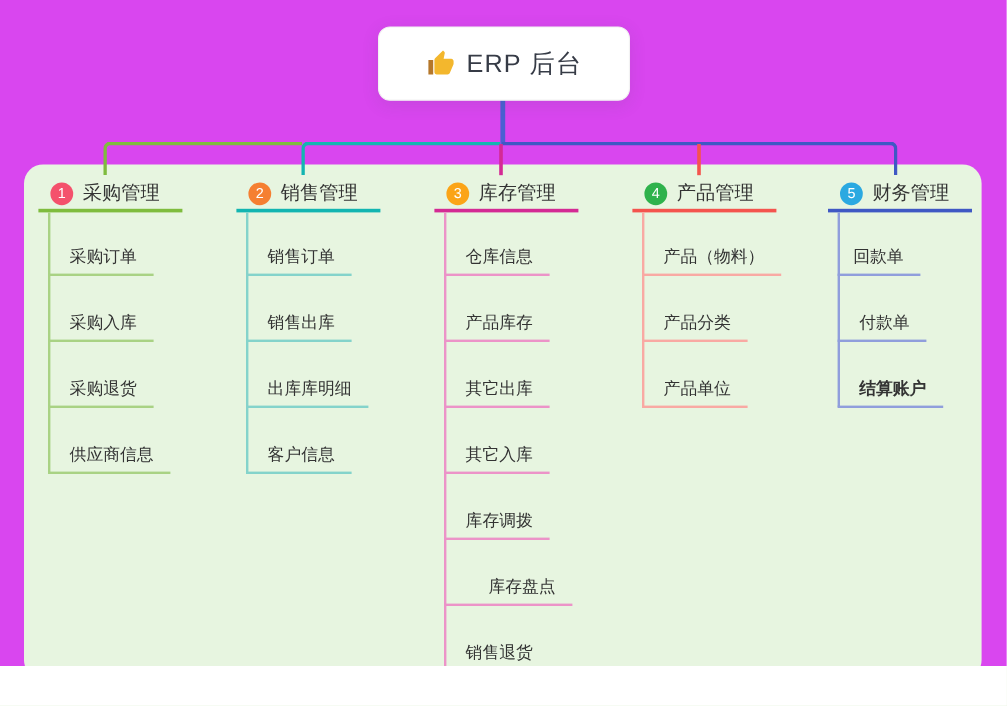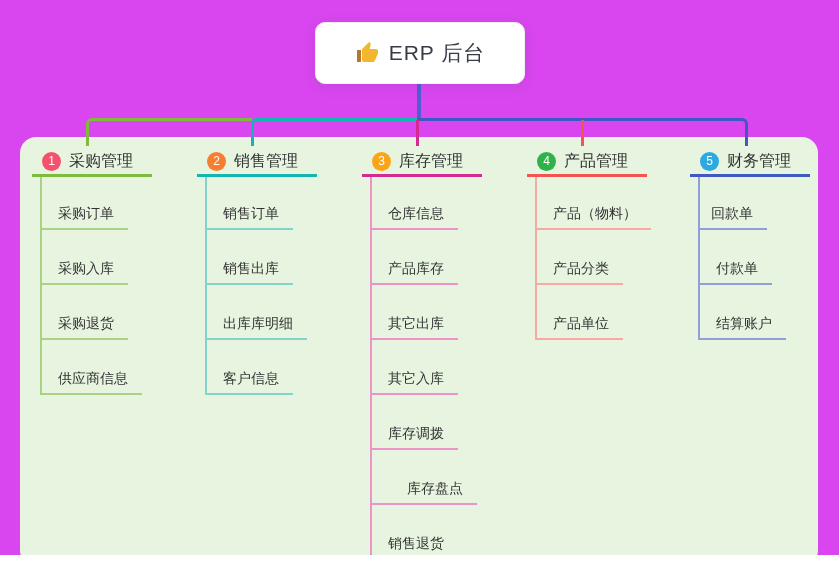--- a/index.html
+++ b/index.html
@@ -116,16 +116,16 @@
         <div class="child" style="top: 167px; border-bottom: 2px solid rgb(249, 169, 163); color: rgb(51, 51, 51);">产品单位</div>
       </div>
       <div class="branch" style="left: 690px; top: 148px;">
         <div class="branch-title" style="border-bottom: 3px solid rgb(63, 88, 196);">
           <span class="badge" style="background: rgb(43, 169, 225);">5</span>
           <span class="branch-label">财务管理</span>
         </div>
         <div class="spine" style="position: absolute; left: 8px; top: 29px; width: 2px; height: 162px; background: rgb(144, 158, 220);"></div>
         <div class="child" style="top: 57px; border-bottom: 2px solid rgb(144, 158, 220); color: rgb(51, 51, 51); padding-left: 13px;">回款单</div>
         <div class="child" style="top: 112px; border-bottom: 2px solid rgb(144, 158, 220); color: rgb(51, 51, 51);">付款单</div>
-        <div class="child" style="top: 167px; border-bottom: 2px solid rgb(144, 158, 220); color: rgb(51, 51, 51);">结算账户</div>
+        <div class="child" style="top: 167px; border-bottom: 2px solid rgb(144, 158, 220); color: rgb(51, 51, 51); font-weight: bold;">结算账户</div>
       </div>
     </div>
 </div>
 
 </body></html>

